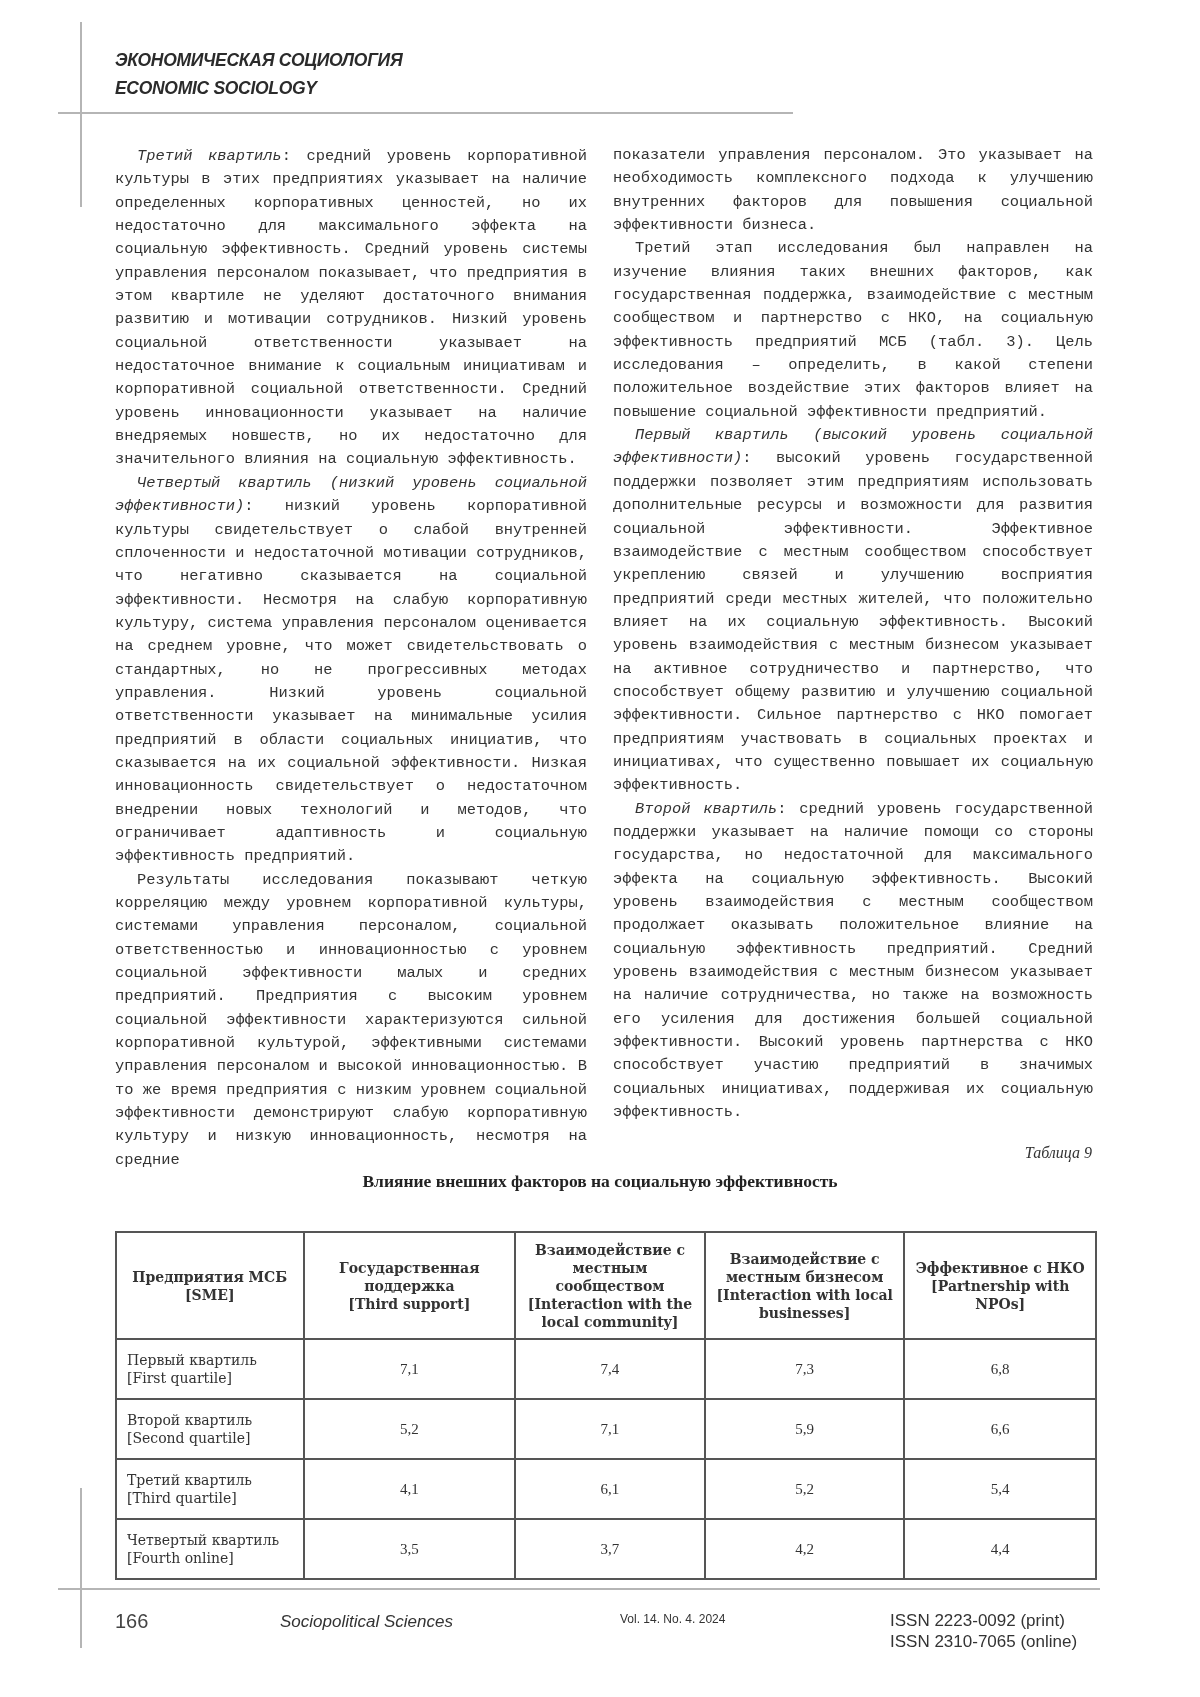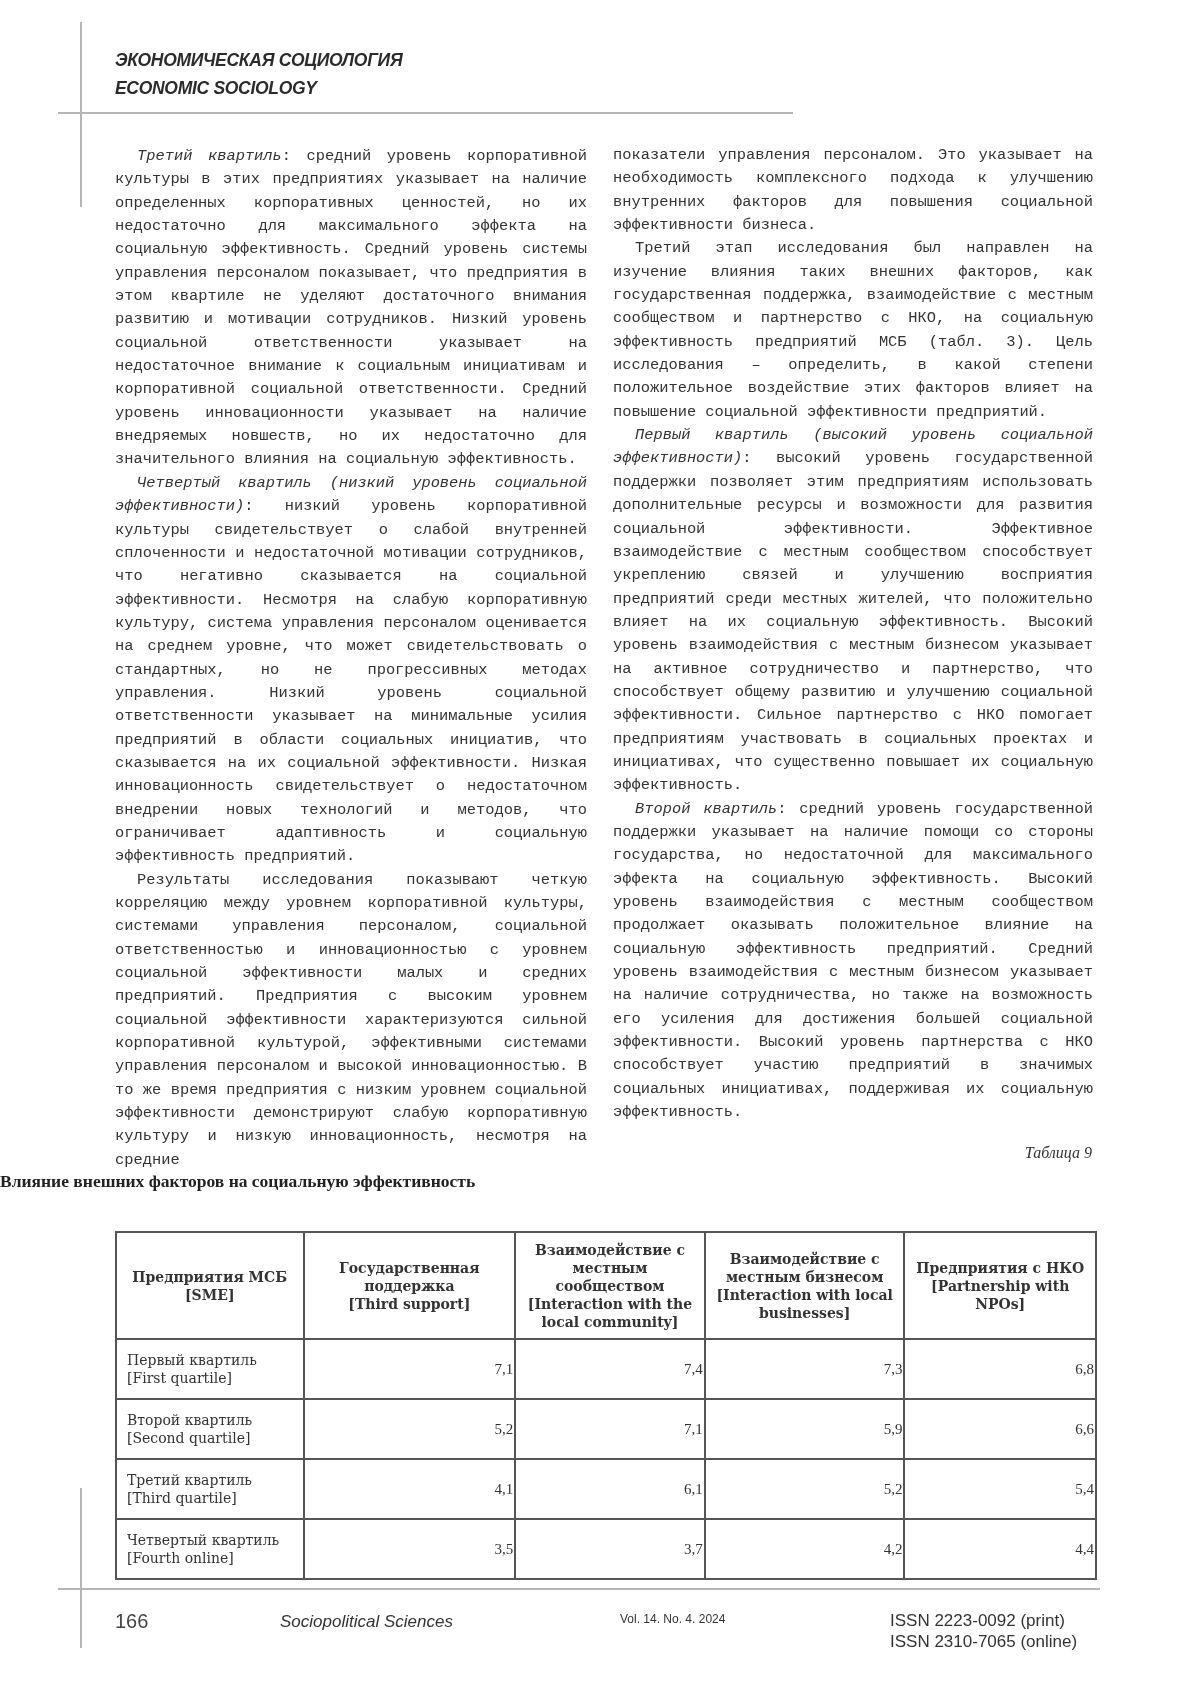--- a/index.html
+++ b/index.html
@@ -9,25 +9,25 @@
     .vline-bot { position:absolute; left:80px; top:1488px; width:2px; height:160px; background:#b5b5b5; }
     .hline-bot { position:absolute; left:58px; top:1588px; width:1042px; height:2px; background:#b5b5b5; }
     .running-head { position:absolute; left:115px; top:46px; font-family:"Liberation Sans", sans-serif; font-style:italic; font-weight:bold; font-size:17.5px; color:#2b2b2b; line-height:28px; letter-spacing:-0.3px; }
     .col { position:absolute; top:145px; font-size:15.4px; line-height:23.35px; text-align:justify; color:#333;font-family:Liberation Mono, monospace; }
     .col-left { left:115px; width:472px; }
     .col-right { left:613px; width:480px; top:144px; }
     .col p { margin:0; text-indent:22px; hyphens:auto; }
     .col p.cont { text-indent:0; }
     .col em { font-style:italic; }
     .table-label { position:absolute; right:108px; top:1144px; font-style:italic; font-size:16px; font-family:"Liberation Serif", serif; color:#333; }
-    .table-title { position:absolute; left:0; width:1200px; top:1170px; text-align:left; font-family:"Liberation Serif", serif; font-weight:bold; font-size:17.5px; line-height:22px; color:#222; }
+    .table-title { position:absolute; left:0; width:1200px; top:1170px; text-align:center; font-family:"Liberation Serif", serif; font-weight:bold; font-size:17.5px; line-height:22px; color:#222; }
     table.data { position:absolute; left:115px; top:1231px; width:982px; border-collapse:collapse; font-size:14.2px; color:#333; }
     table.data th, table.data td { border:2px solid #555; }
     table.data th { height:105px; font-weight:bold; text-align:center; line-height:18px; padding:0 4px; font-size:14px; }
-    table.data td { height:56px; text-align:right; font-family:"Liberation Serif", serif; font-size:15px; }
+    table.data td { height:56px; text-align:center; font-family:"Liberation Serif", serif; font-size:15px; }
     table.data td.rowhead { text-align:left; padding-left:10px; font-family:"DejaVu Serif", serif; font-size:14px; line-height:18px; }
     .footer { position:absolute; font-family:Liberation Sans, sans-serif; color:#333; }
     .pg { left:115px; top:1610px; font-size:20px; font-weight:300; color:#444; }
     .journal { left:280px; top:1612px; font-style:italic; font-size:17px; }
     .vol { left:620px; top:1612px; font-size:12px; }
     .issn { left:890px; top:1610px; font-size:17px; line-height:21px; }
   </style>
 </head>
 <body>
 
@@ -64,21 +64,21 @@
       <col style="width:190px">
       <col style="width:200px">
       <col style="width:192px">
   </colgroup>
   <thead>
     <tr>
       <th><span>Предприятия МСБ</span><br><span>[SME]</span></th>
       <th><span>Государственная поддержка</span><br><span>[Third support]</span></th>
       <th><span>Взаимодействие с местным сообществом</span><br><span>[Interaction with the local community]</span></th>
       <th><span>Взаимодействие с местным бизнесом</span><br><span>[Interaction with local businesses]</span></th>
-      <th><span>Предприятия с НКО</span><br><span>[Partnership with NPOs]</span></th>
+      <th><span>Эффективное с НКО</span><br><span>[Partnership with NPOs]</span></th>
     </tr>
   </thead>
   <tbody>
     <tr>
       <td class="rowhead"><span>Первый квартиль</span><br><span>[First quartile]</span></td>
       <td>7,1</td>
       <td>7,4</td>
       <td>7,3</td>
       <td>6,8</td>
     </tr>

